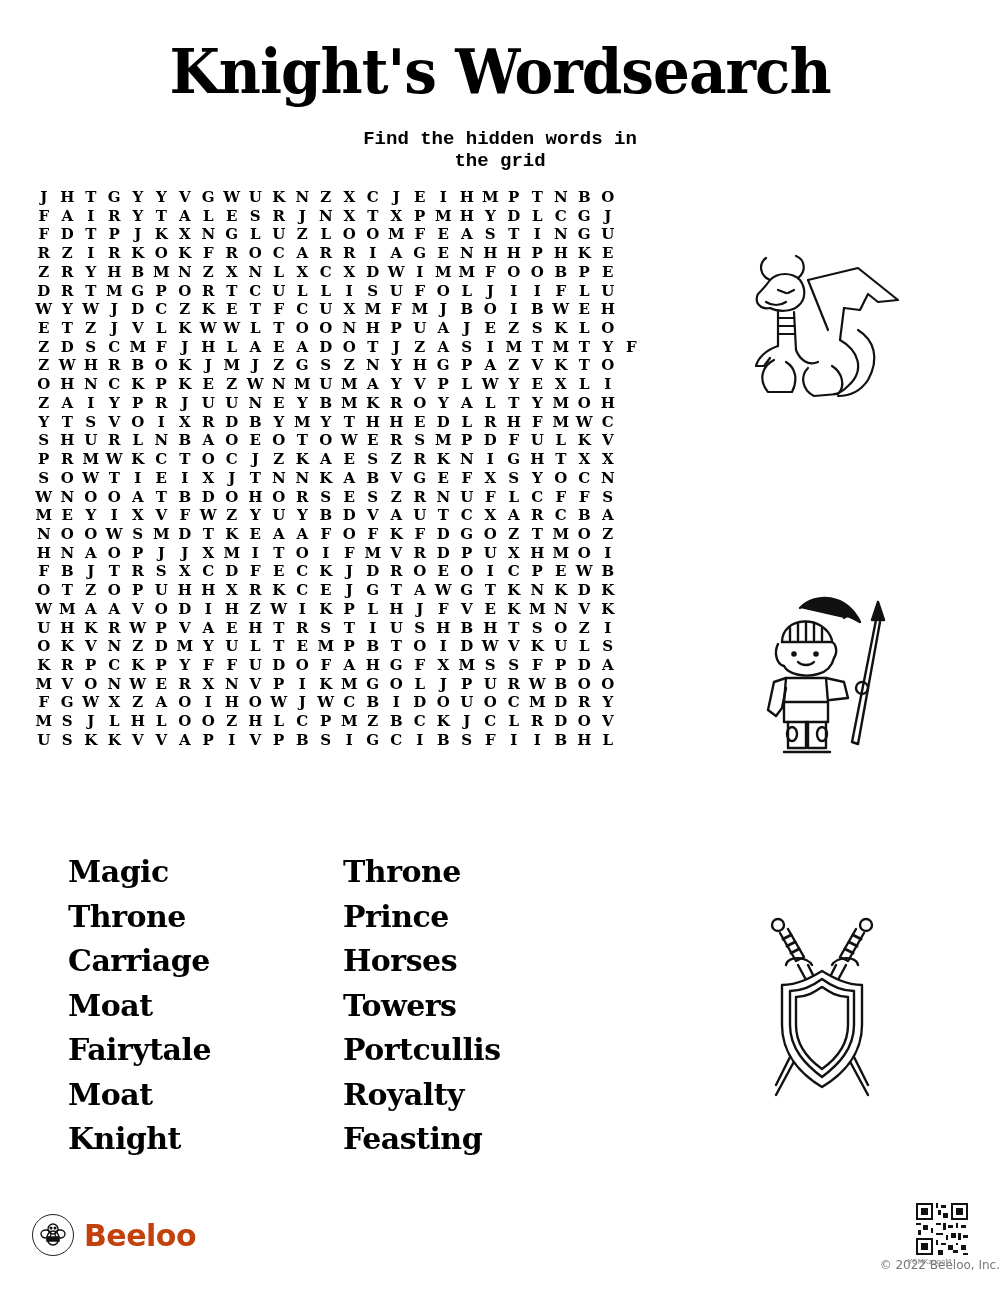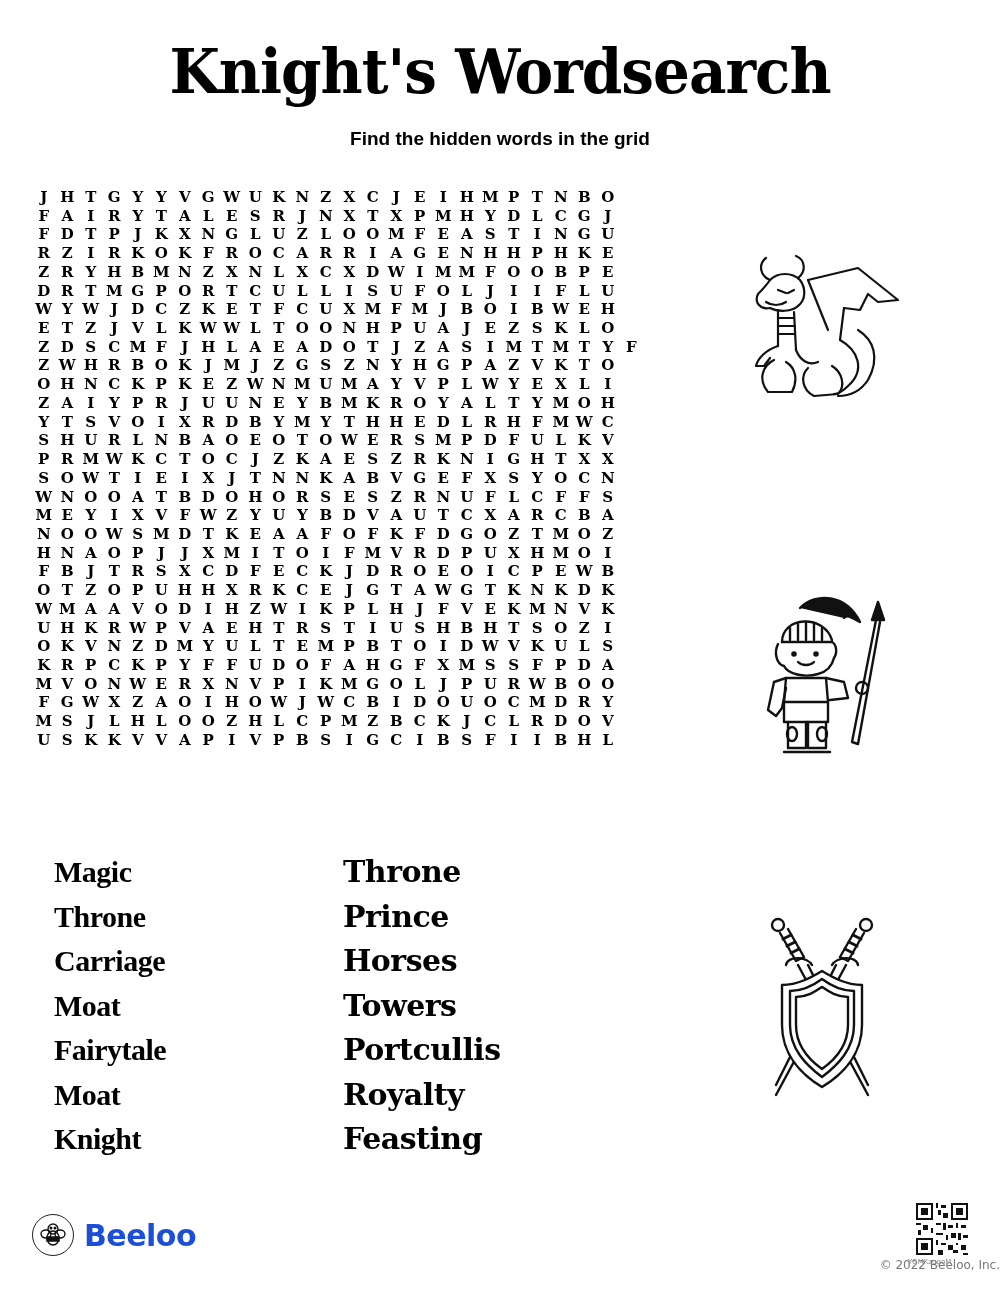--- a/index.html
+++ b/index.html
@@ -1,28 +1,28 @@
 <!DOCTYPE html>
 <html><head>
 <meta charset="utf-8">
 <style>
   html, body { margin: 0; padding: 0; background: #ffffff; }
   body { width: 1000px; height: 1294px; position: relative; overflow: hidden; font-family: "DejaVu Serif", serif; color: #111; }
   .title { position: absolute; left: 0; right: 0; top: 38px; text-align: center; font-family: "DejaVu Serif", serif; font-weight: bold; font-size: 58px; letter-spacing: -1px; color: #000; transform: scaleY(1.05); }
-  .subtitle { position: absolute; left: 345px; top: 128px; width: 310px; text-align: center; font-family: Liberation Sans, sans-serif; font-weight: bold; font-size: 19px; color: #000; }
+  .subtitle { position: absolute; left: 345px; top: 128px; width: 310px; text-align: center; font-family: Liberation Mono, monospace; font-weight: bold; font-size: 19px; color: #000; }
   .grid { position: absolute; left: 32px; top: 188px; display: grid; grid-template-columns: repeat(26, 23.5px); grid-auto-rows: 18.72px; }
   .cell { font-family: "DejaVu Serif", serif; font-weight: bold; font-size: 15px; text-align: center; line-height: 18.72px; color: #000; }
   .words { position: absolute; top: 850px; font-family: "DejaVu Serif", serif; font-weight: bold; font-size: 30px; line-height: 44.5px; color: #000; }
-  .words.col1 { left: 54px; font-family: Liberation Serif, serif; }
+  .words.col1 { left: 68px; }
   .words.col2 { left: 343px; }
   .word { letter-spacing: -0.5px; }
   .illus { position: absolute; }
   .footer-logo { position: absolute; left: 32px; top: 1214px; display: flex; align-items: center; gap: 10px; }
   .logo-circle { width: 40px; height: 40px; border: 1.5px solid #222; border-radius: 50%; display: flex; align-items: center; justify-content: center; }
-  .brand { font-family: "DejaVu Sans", sans-serif; font-weight: bold; font-size: 30px; color: #1d4ed8; letter-spacing: -0.5px; }
+  .brand { font-family: "DejaVu Sans", sans-serif; font-weight: bold; font-size: 30px; color: #c2410c; letter-spacing: -0.5px; }
   .copyright { position: absolute; left: 0; right: 0; top: 1258px; text-align: right; font-family: "DejaVu Sans", sans-serif; font-size: 12px; color: #777; }
   .qr { position: absolute; left: 916px; top: 1203px; width: 52px; height: 52px; }
   .qr-code { position: absolute; left: 908px; top: 1258px; width: 68px; font-family: "DejaVu Sans", sans-serif; font-size: 7px; color: #888; }
 </style>
 </head>
 <body>
 
 <div class="title">Knight's Wordsearch</div>
 <div class="subtitle">Find the hidden words in the grid</div>
 

